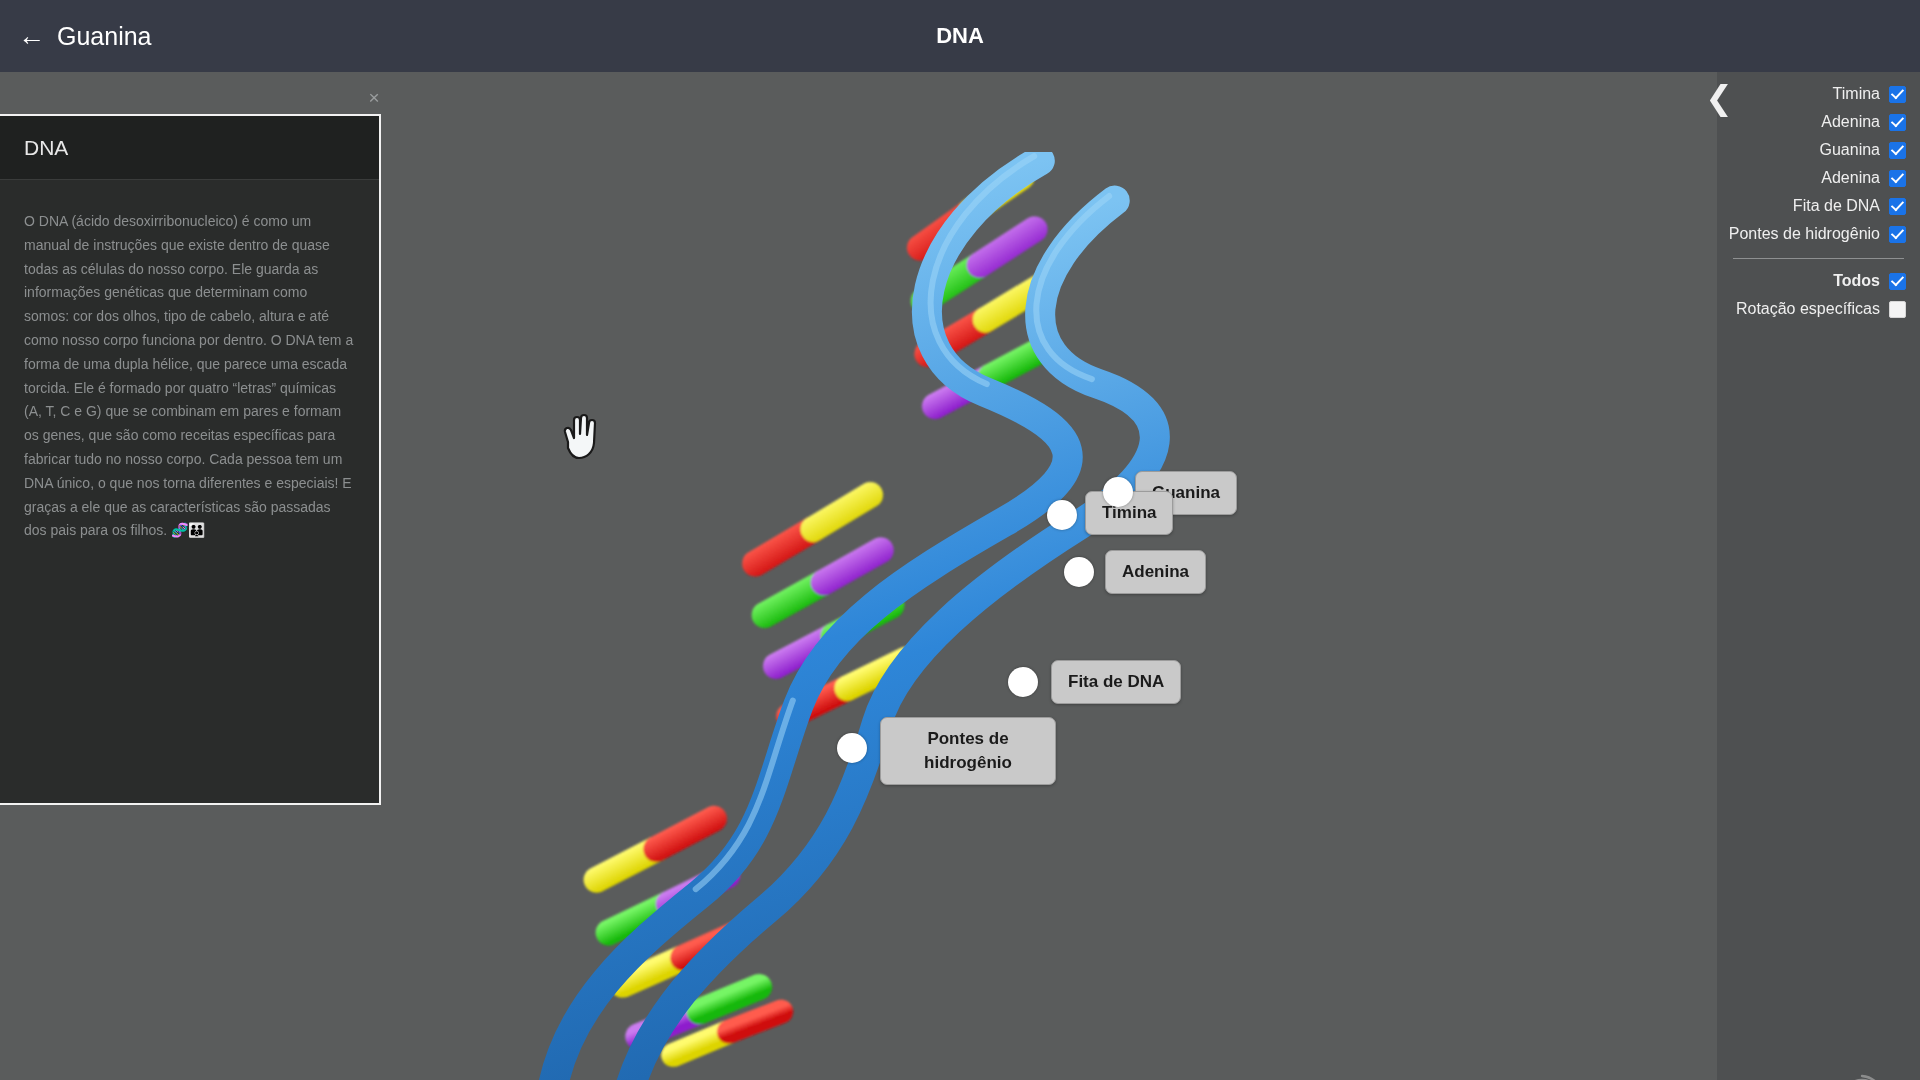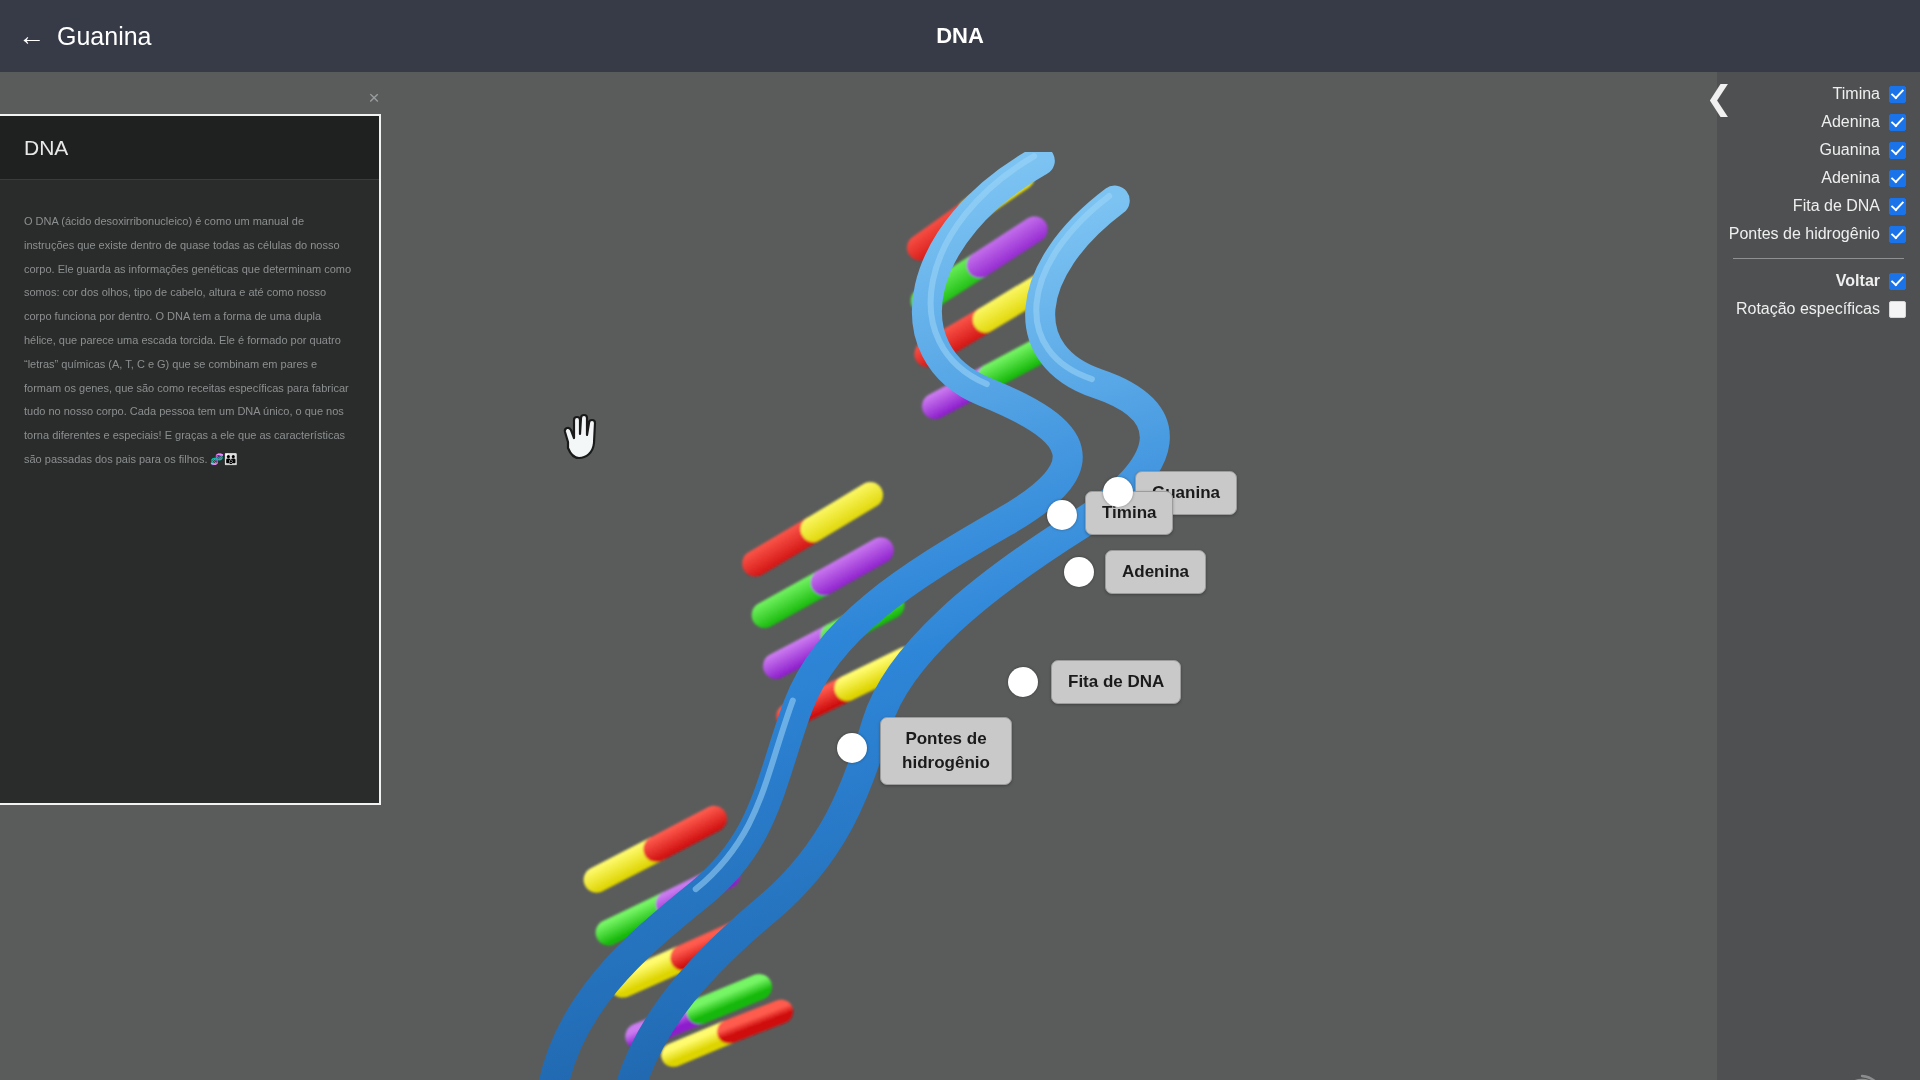--- a/index.html
+++ b/index.html
@@ -64,21 +64,21 @@
     display: flex; align-items: center;
     padding: 0 24px;
     border-bottom: 1px solid #3a3c3b;
   }
   #info-header-title {
     color: #e8e8e8; font-size: 21px; font-weight: 400;
   }
   #info-body { padding: 30px 24px 0 24px; }
   #info-text {
     color: #8c8f90;
-    font-size: 11px;
+    font-size: 14px;
     line-height: 23.8px;
     text-align: left;
     white-space: pre-wrap;
   }
   #close-info {
     position: absolute; left: 362px; top: 86px;
     width: 24px; height: 24px;
     display: flex; align-items: center; justify-content: center;
     color: #9a9d9e; font-size: 19px;
     cursor: pointer; user-select: none;
@@ -303,21 +303,21 @@
   <div class="hotspot" style="left:1103px; top:405px;"></div>
   <div class="hotspot" style="left:1047px; top:428px;"></div>
   <div class="hotspot" style="left:1064px; top:485px;"></div>
   <div class="hotspot" style="left:1008px; top:595px;"></div>
   <div class="hotspot" style="left:837px; top:661px;"></div>
 
   <div class="anno" style="left:1135px; top:399px;">Guanina</div>
   <div class="anno" style="left:1085px; top:419px;">Timina</div>
   <div class="anno" style="left:1105px; top:478px;">Adenina</div>
   <div class="anno" style="left:1051px; top:588px;">Fita de DNA</div>
-  <div class="anno" style="left:880px; top:645px; width:132px;">Pontes de
+  <div class="anno" style="left:880px; top:645px; width:176px;">Pontes de
 hidrogênio</div>
 
   <svg id="hand-cursor" viewBox="0 0 44 48" xmlns="http://www.w3.org/2000/svg">
     <path d="M12 30 L9 20 C8 16 13 14 15 18 L18 26 L18 8 C18 4 24 4 24 8 L24 22
              L25 6 C25 2 31 2 31 6 L31 23 L33 11 C33 7 39 7 39 11 L38 31
              C37 41 30 46 23 46 C17 46 14 41 12 36 Z" fill="#f4f7f8" stroke="#1a1a1a" stroke-width="2.2" stroke-linejoin="round"></path>
   </svg>
 
   <svg id="watermark" viewBox="0 0 56 56" xmlns="http://www.w3.org/2000/svg">
     <circle cx="28" cy="28" r="20" fill="none" stroke="#bdbdbd" stroke-width="2.4"></circle>
@@ -361,20 +361,20 @@
     <span class="cbox on"></span>
   </div>
   <div class="ctrl-row">
     <span class="ctrl-label">Pontes de hidrogênio</span>
     <span class="cbox on"></span>
   </div>
 
   <div id="ctrl-divider"></div>
 
   <div class="ctrl-row">
-    <span class="ctrl-label bold">Voltar</span>
+    <span class="ctrl-label bold">Todos</span>
     <span class="cbox on"></span>
   </div>
   <div class="ctrl-row">
     <span class="ctrl-label">Rotação específicas</span>
     <span class="cbox off"></span>
   </div>
 </div>
 
 </body></html>

